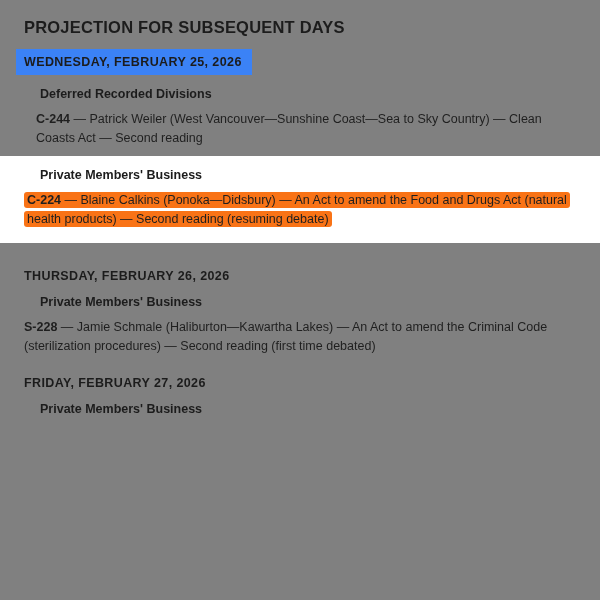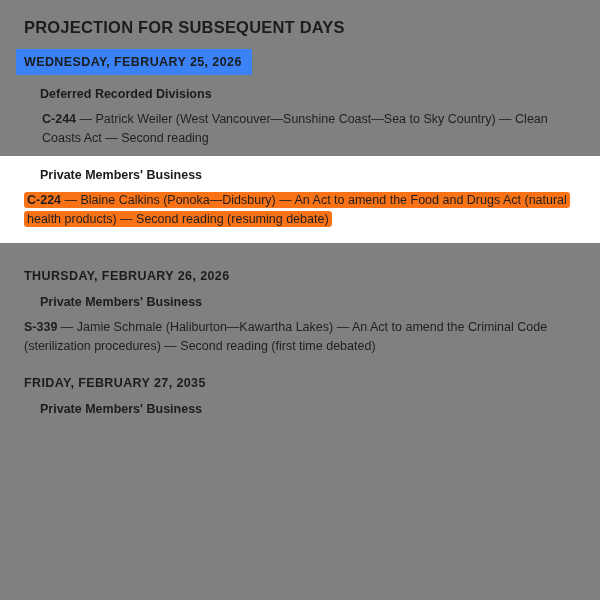--- a/index.html
+++ b/index.html
@@ -52,21 +52,21 @@
   .item {
     font-size: 12.5px;
     line-height: 19px;
     color: #1f1f1f;
     margin-top: 9px;
   }
   .item .billno {
     font-weight: bold;
   }
   .indent {
-    margin-left: 18px;
+    margin-left: 12px;
   }
   .hl {
     background: #f97316;
     border-radius: 3px;
     padding: 1px 3px;
     box-decoration-break: clone;
     -webkit-box-decoration-break: clone;
   }
   .gap-sm { height: 8px; }
   .gap-md { height: 20px; }
@@ -104,24 +104,24 @@
       </div>
     </div>
   </div>
 
   <div class="gap-lg"></div>
 
   <div>
     <div class="day-heading">THURSDAY, FEBRUARY 26, 2026</div>
     <div class="section-heading">Private Members' Business</div>
     <div class="item">
-      <span class="billno">S-339</span><span> — Jamie Schmale (Haliburton—Kawartha Lakes) — An Act to amend the Criminal Code (sterilization procedures) — Second reading (first time debated)</span>
+      <span class="billno">S-228</span><span> — Jamie Schmale (Haliburton—Kawartha Lakes) — An Act to amend the Criminal Code (sterilization procedures) — Second reading (first time debated)</span>
     </div>
   </div>
 
   <div class="gap-md"></div>
 
   <div>
-    <div class="day-heading">FRIDAY, FEBRUARY 27, 2035</div>
+    <div class="day-heading">FRIDAY, FEBRUARY 27, 2026</div>
     <div class="section-heading">Private Members' Business</div>
   </div>
 
 </div>
 
 </body></html>

